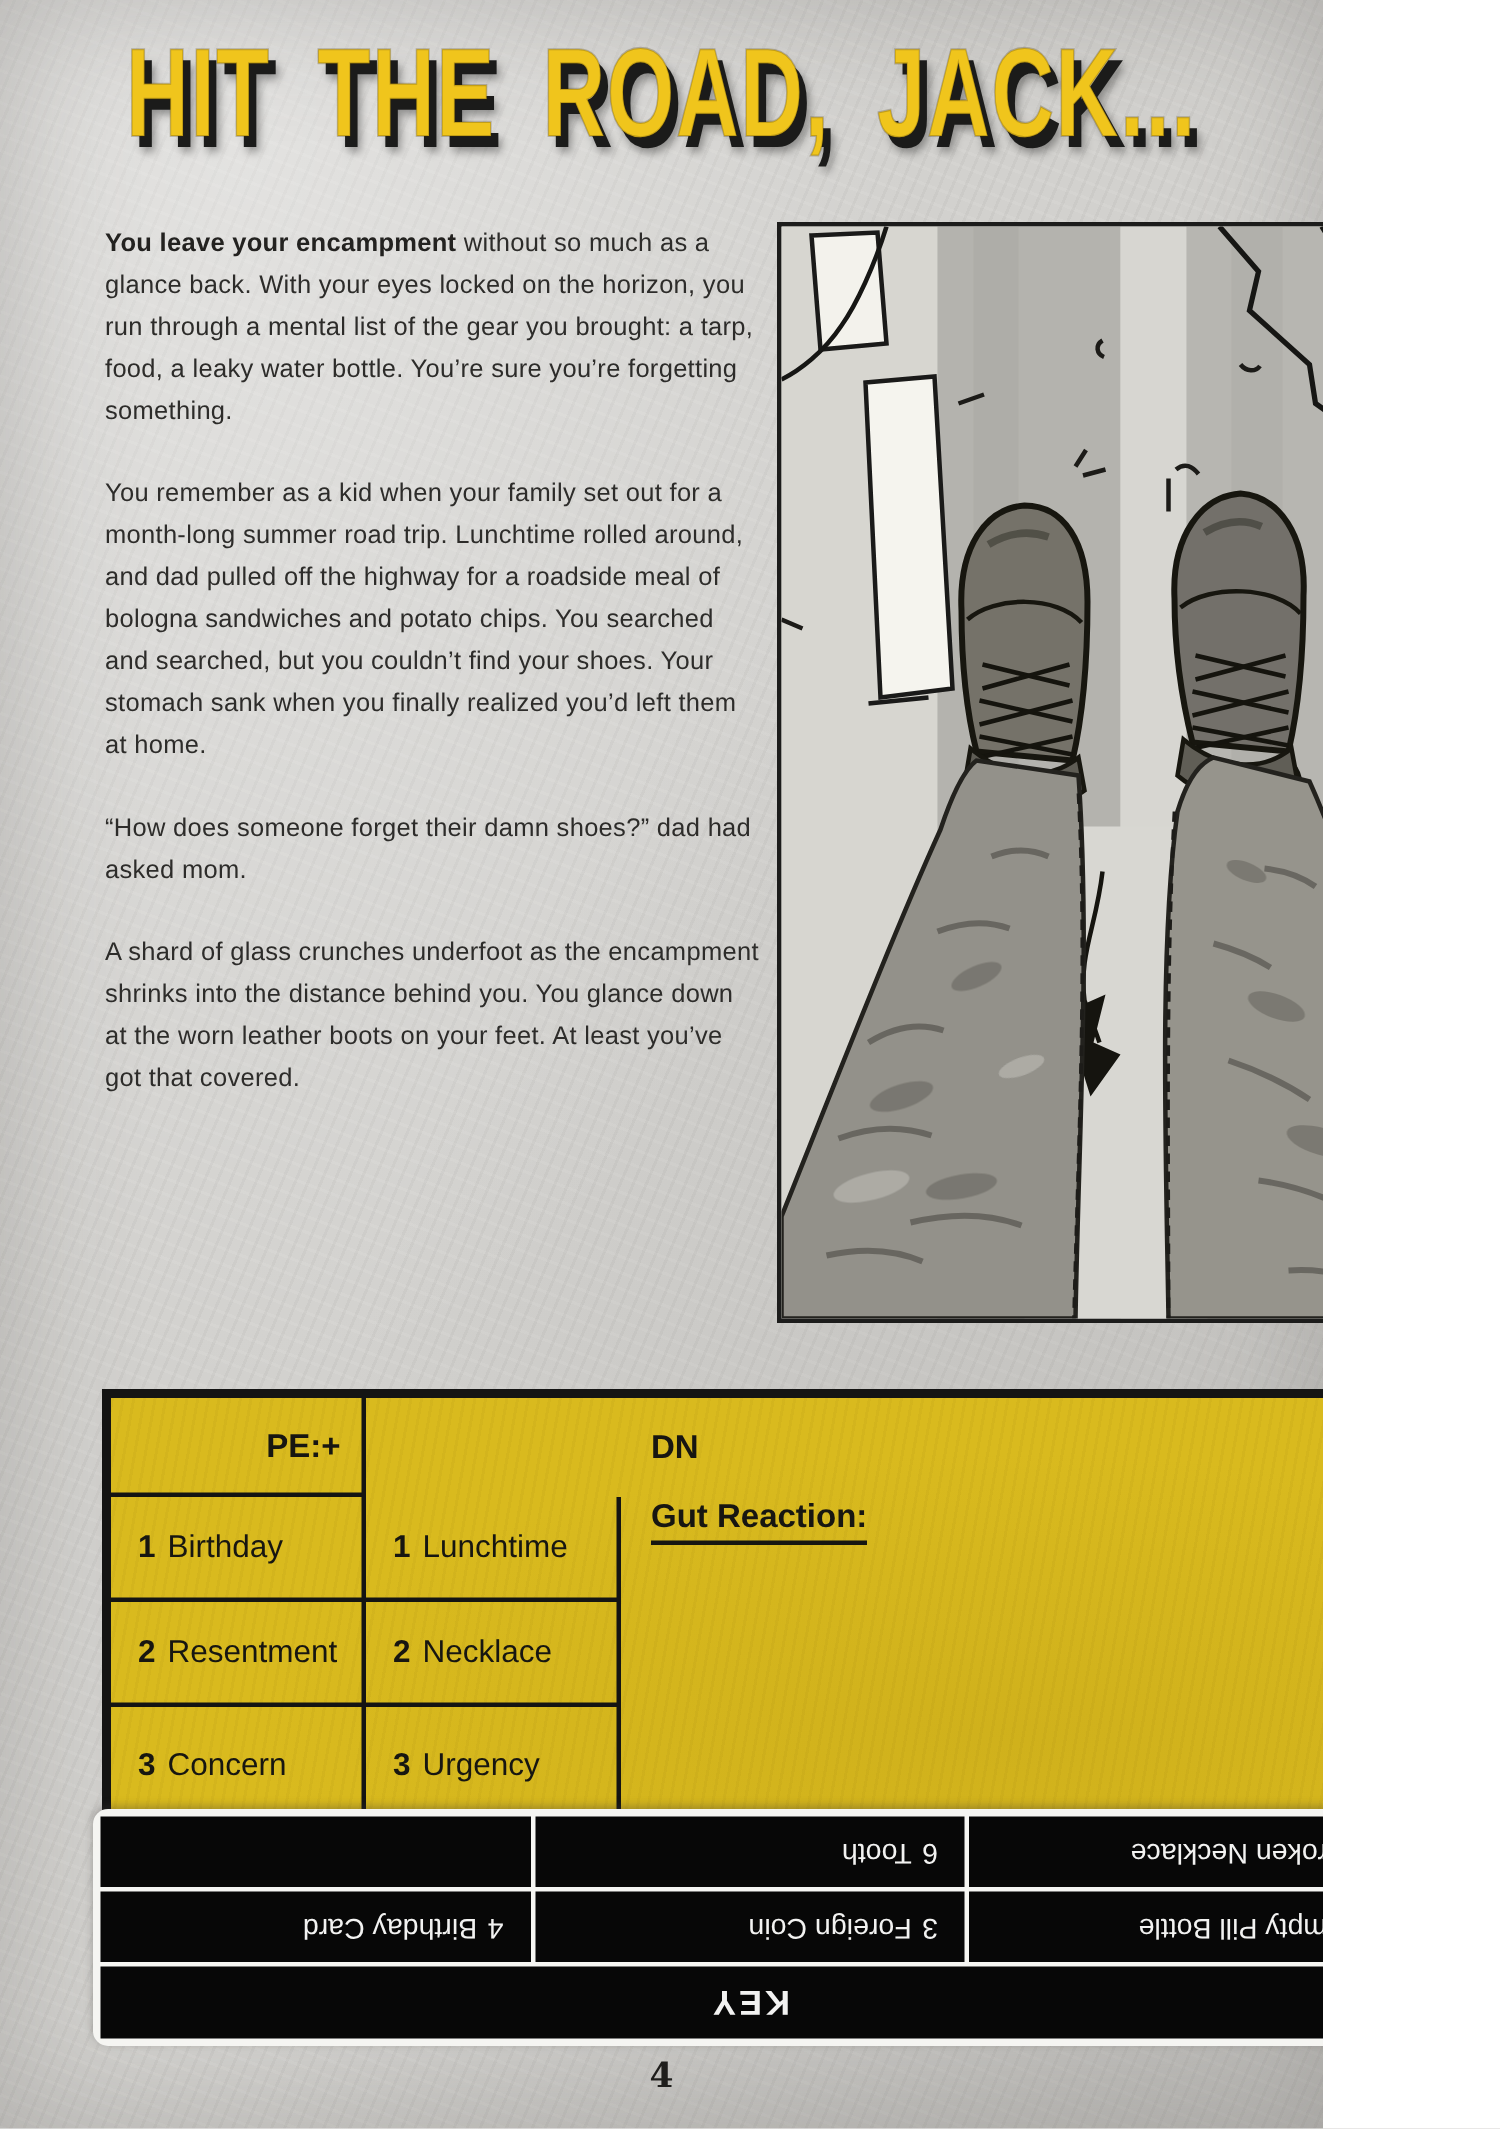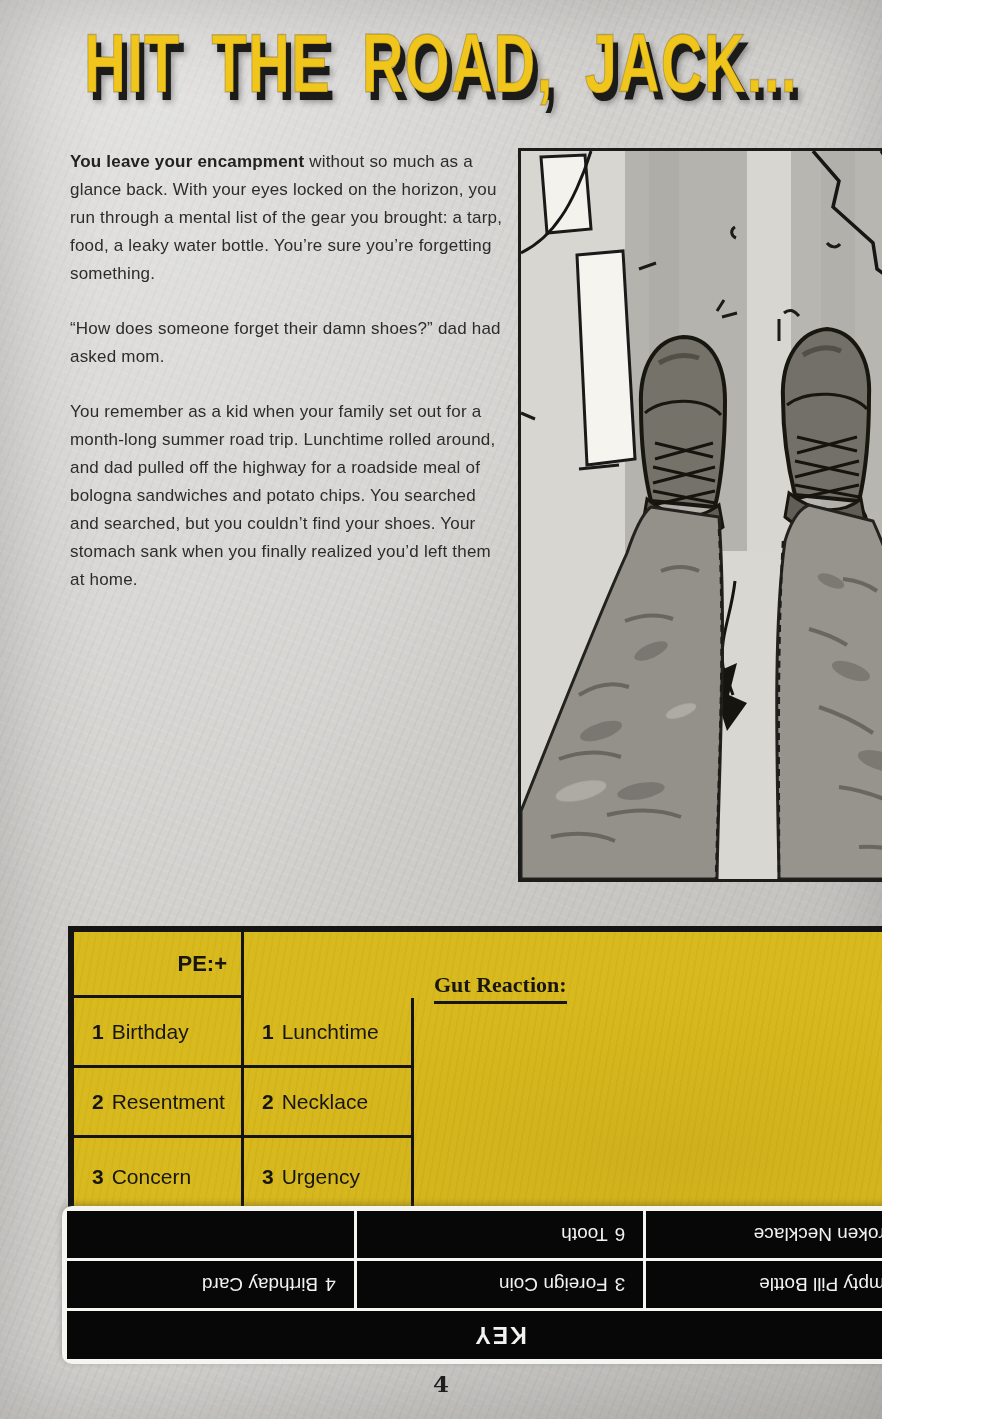--- a/index.html
+++ b/index.html
@@ -40,21 +40,21 @@
       repeating-linear-gradient(100deg, rgba(120,95,8,0.06) 0 2px, transparent 2px 7px);
     display:grid;grid-template-columns:170px 170px 1fr;grid-template-rows:66px 70px 70px 80px;
     color:#171611;
   }
   .et-cell{border-right:3px solid #141413;border-bottom:3px solid #141413;display:flex;align-items:center;padding:0 14px 0 18px;font-size:21px;}
   .et-header{font-weight:bold;font-size:22px;justify-content:flex-end;}
   .et-op{font-weight:bold;}
   .et-num{font-weight:bold;margin-right:8px;}
   .dn-cell{grid-column:3;grid-row:1 / span 4;display:block;padding:20px 0 0 20px;}
   .dn-title{font-weight:bold;font-size:22px;}
-  .gut{display:inline-block;margin-top:20px;font-weight:bold;font-size:22px;border-bottom:3px solid #171611;padding-bottom:3px;font-family:Liberation Serif, serif;}
+  .gut{display:inline-block;margin-top:20px;font-weight:bold;font-size:22px;border-bottom:3px solid #171611;padding-bottom:3px;}
   
   .key-wrap{
     position:absolute;left:62px;top:1206px;width:876px;box-sizing:border-box;z-index:2;
     background:#f5f5f2;border-radius:10px;padding:5px;
     transform:rotate(180deg);
     box-shadow:0 2px 6px rgba(60,58,55,0.35);
   }
   .key-grid{display:grid;grid-template-columns:1fr 1fr 1fr;grid-template-rows:48px 47px 47px;gap:3px;}
   .key-cell{background:#070707;color:#f2f2f1;display:flex;align-items:center;padding-left:18px;font-size:19px;}
   .key-title{grid-column:1 / span 3;justify-content:center;padding-left:0;font-weight:bold;font-size:23px;letter-spacing:2px;}
@@ -66,22 +66,23 @@
 </head>
 <body>
 
 <div class="page">
 
   <h1 class="title">HIT THE ROAD, JACK...</h1>
 
   <div class="content">
     <div class="story">
       <p><strong>You leave your encampment</strong><span> without so much as a glance back. With your eyes locked on the horizon, you run through a mental list of the gear you brought: a tarp, food, a leaky water bottle. You’re sure you’re forgetting something.</span></p>
+      <p>You remember as a kid when your family set out for a month-long summer road trip. Lunchtime rolled around, and dad pulled off the highway for a roadside meal of bologna sandwiches and potato chips. You searched and searched, but you couldn’t find your shoes. Your stomach sank when you finally realized you’d left them at home.</p>
       <p>“How does someone forget their damn shoes?” dad had asked mom.</p>
-      <p>You remember as a kid when your family set out for a month-long summer road trip. Lunchtime rolled around, and dad pulled off the highway for a roadside meal of bologna sandwiches and potato chips. You searched and searched, but you couldn’t find your shoes. Your stomach sank when you finally realized you’d left them at home.</p>
+      <p>A shard of glass crunches underfoot as the encampment shrinks into the distance behind you. You glance down at the worn leather boots on your feet. At least you’ve got that covered.</p>
     </div>
 
     <figure class="illustration">
       <svg viewBox="0 0 416 728" preserveAspectRatio="none">
 
         <rect x="0" y="0" width="416" height="728" fill="#cfcec9"></rect>
         <rect x="0" y="0" width="104" height="728" fill="#d7d6d0"></rect>
         <rect x="104" y="0" width="122" height="728" fill="#b4b3ae"></rect>
         <rect x="226" y="0" width="44" height="728" fill="#d7d6d1"></rect>
         <rect x="270" y="0" width="126" height="728" fill="#b7b6b1"></rect>
@@ -168,20 +169,21 @@
       </svg>
     </figure>
   </div>
 
   <div class="emotion-table">
     <div class="et-cell et-header">
       <span>PE:</span>
       <span class="et-op">+</span>
     </div>
     <div class="et-cell dn-cell" style="border-right:none;border-bottom:none;">
+      <div class="dn-title">DN</div>
       <div class="gut">Gut Reaction:</div>
     </div>
     <div class="et-cell" style="grid-column:1;grid-row:2;">
       <span class="et-num">1</span>
       <span>Birthday</span>
     </div>
     <div class="et-cell" style="grid-column:2;grid-row:2;">
       <span class="et-num">1</span>
       <span>Lunchtime</span>
     </div>

